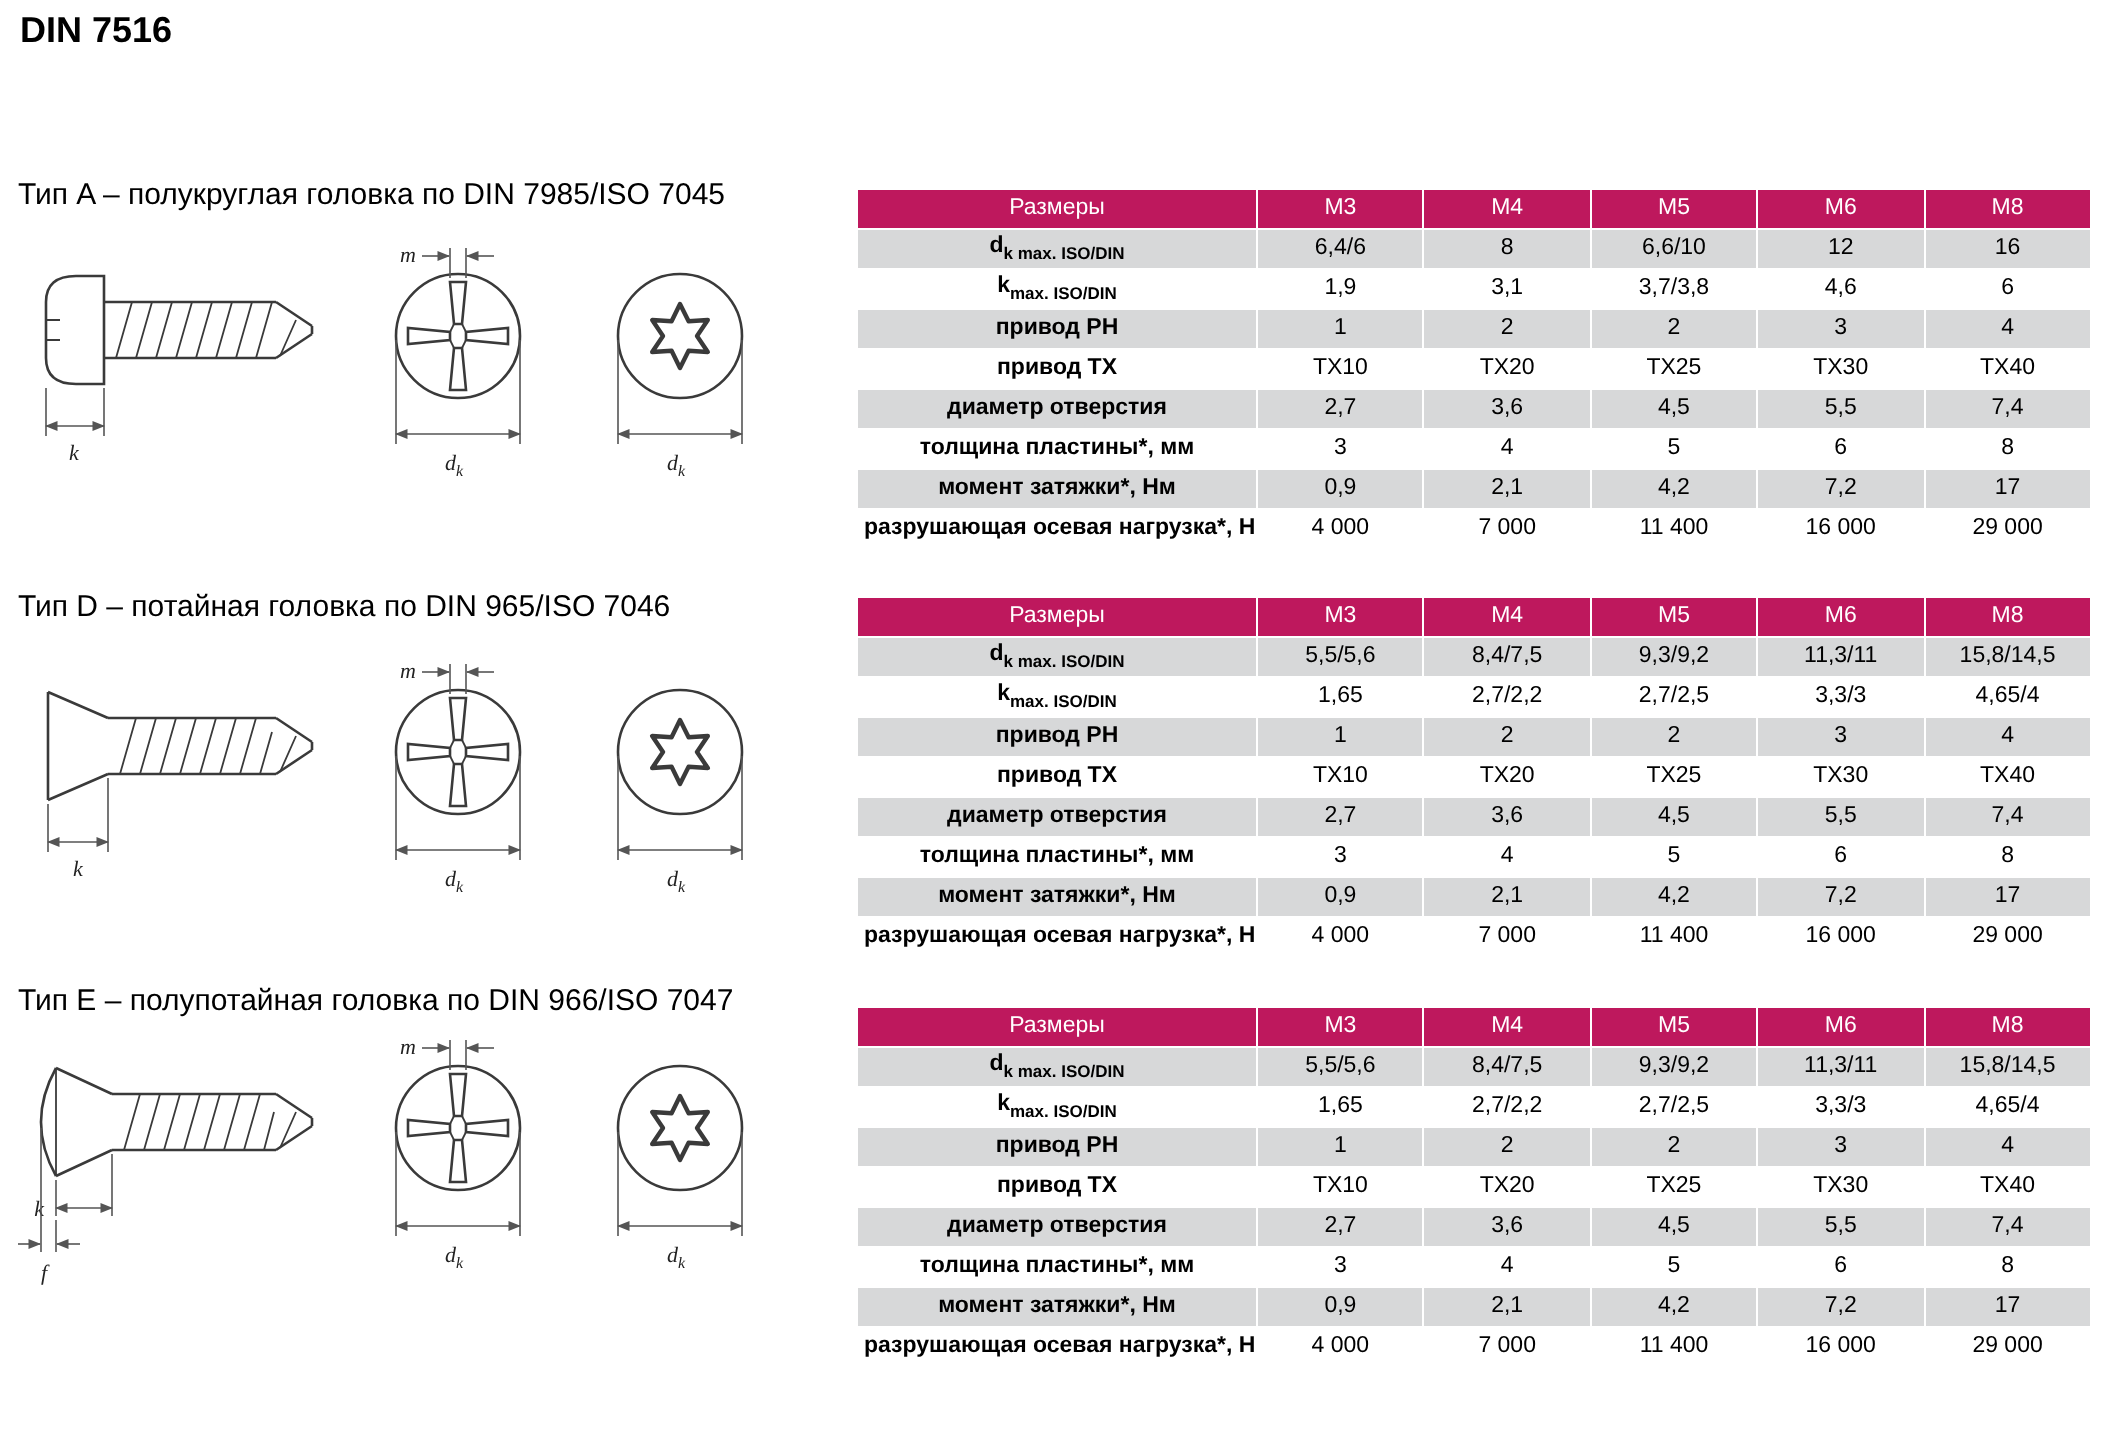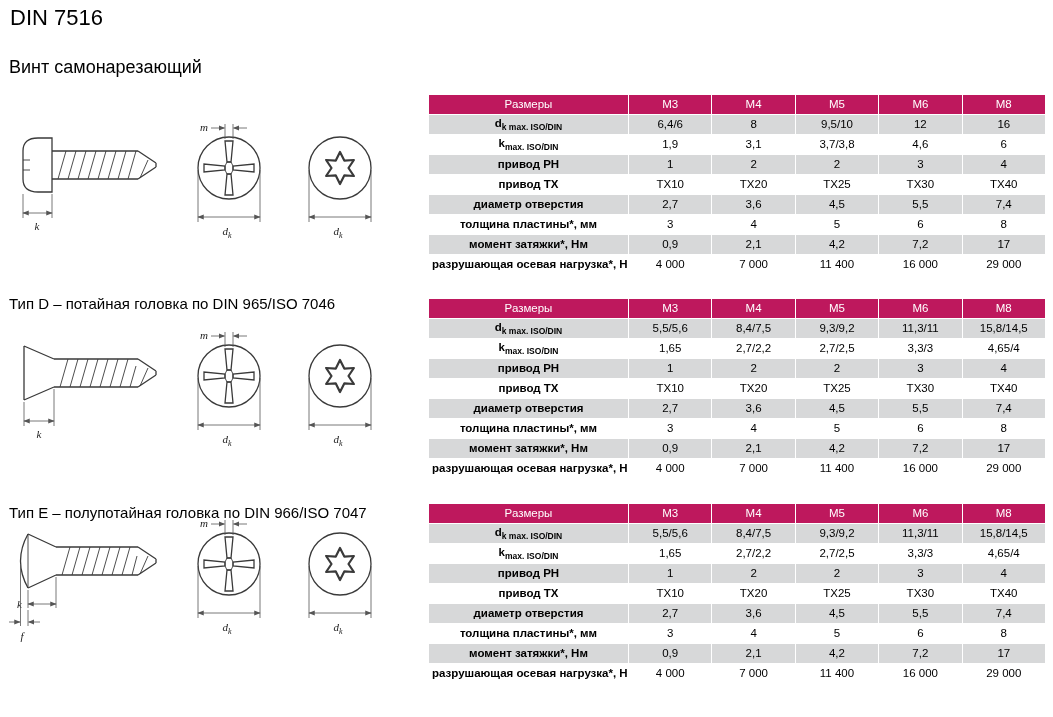--- a/index.html
+++ b/index.html
@@ -5,33 +5,33 @@
   * { margin:0; padding:0; box-sizing:border-box; }
   html,body { background:#fff; }
   body {
     width:1053px; height:717px; position:relative; overflow:hidden;
     font-family:"Liberation Sans", sans-serif; color:#000;
   }
   .page { position:absolute; inset:0; }
 
   .page-title {
     position:absolute; left:10px; top:5px;
-    font-size:22px; font-weight:normal; color:#000;
+    font-size:18px; font-weight:bold; color:#000;
   }
   .page-subtitle {
     position:absolute; left:9px; top:57px;
     font-size:18px; color:#000;
   }
   .section-title {
     position:absolute; left:9px;
     font-size:15px; color:#000; white-space:nowrap;
   }
   #title-a { top:89px; }
   #title-d { top:295px; }
-  #title-e { top:492px;margin-top:12px; }
+  #title-e { top:492px; }
 
   .drawings {
     position:absolute; left:6px; display:flex; gap:16px; align-items:flex-start;
   }
   #draw-a { top:118px; }
   #draw-d { top:326px; }
   #draw-e { top:514px; }
 
   svg .ln   { stroke:#3a3a3a; stroke-width:1.3; fill:none; }
   svg .thin { stroke:#3a3a3a; stroke-width:0.9; fill:none; }
@@ -67,22 +67,22 @@
   <defs>
     <marker id="arr" viewBox="0 0 10 10" refX="9" refY="5" markerWidth="8" markerHeight="8" orient="auto-start-reverse">
       <path d="M0,1 L10,5 L0,9 Z" fill="#555"></path>
     </marker>
   </defs>
 </svg>
 
 <div class="page">
 
   <div class="page-title">DIN 7516</div>
-  <div class="page-subtitle">Винт самонарезающий</div>
-
+
+  <div class="section-title" id="title-a">Тип A – полукруглая головка по DIN 7985/ISO 7045</div>
 
   <div class="drawings" id="draw-a">
 
     <svg width="160" height="130" viewBox="0 0 160 130">
       <path class="ln" d="M46,20 L32,20 Q17,20 17,33 L17,61 Q17,74 32,74 L46,74 Z"></path>
       <path class="thin" d="M17,42 L24,42 M17,52 L24,52"></path>
       <path class="ln" d="M46,33 L132,33 M46,61 L132,61"></path>
       <path class="ln" d="M132,33 L150,45 M132,61 L150,49 M150,45 L150,49"></path>
       <path class="thin" d="M52,61 L60,33 M62,61 L70,33 M72,61 L80,33 M82,61 L90,33 M92,61 L100,33 M102,61 L110,33 M112,61 L120,33 M122,61 L130,33 M134,60 L142,42"></path>
       <path class="dim" d="M17,76 L17,100 M46,76 L46,100"></path>
@@ -129,21 +129,21 @@
           <th>M5</th>
           <th>M6</th>
           <th>M8</th>
         </tr>
       </thead>
       <tbody>
         <tr>
           <td class="lbl">d<sub>k max. ISO/DIN</sub></td>
           <td>6,4/6</td>
           <td>8</td>
-          <td>9,5/10</td>
+          <td>6,6/10</td>
           <td>12</td>
           <td>16</td>
         </tr>
         <tr>
           <td class="lbl">k<sub>max. ISO/DIN</sub></td>
           <td>1,9</td>
           <td>3,1</td>
           <td>3,7/3,8</td>
           <td>4,6</td>
           <td>6</td>

